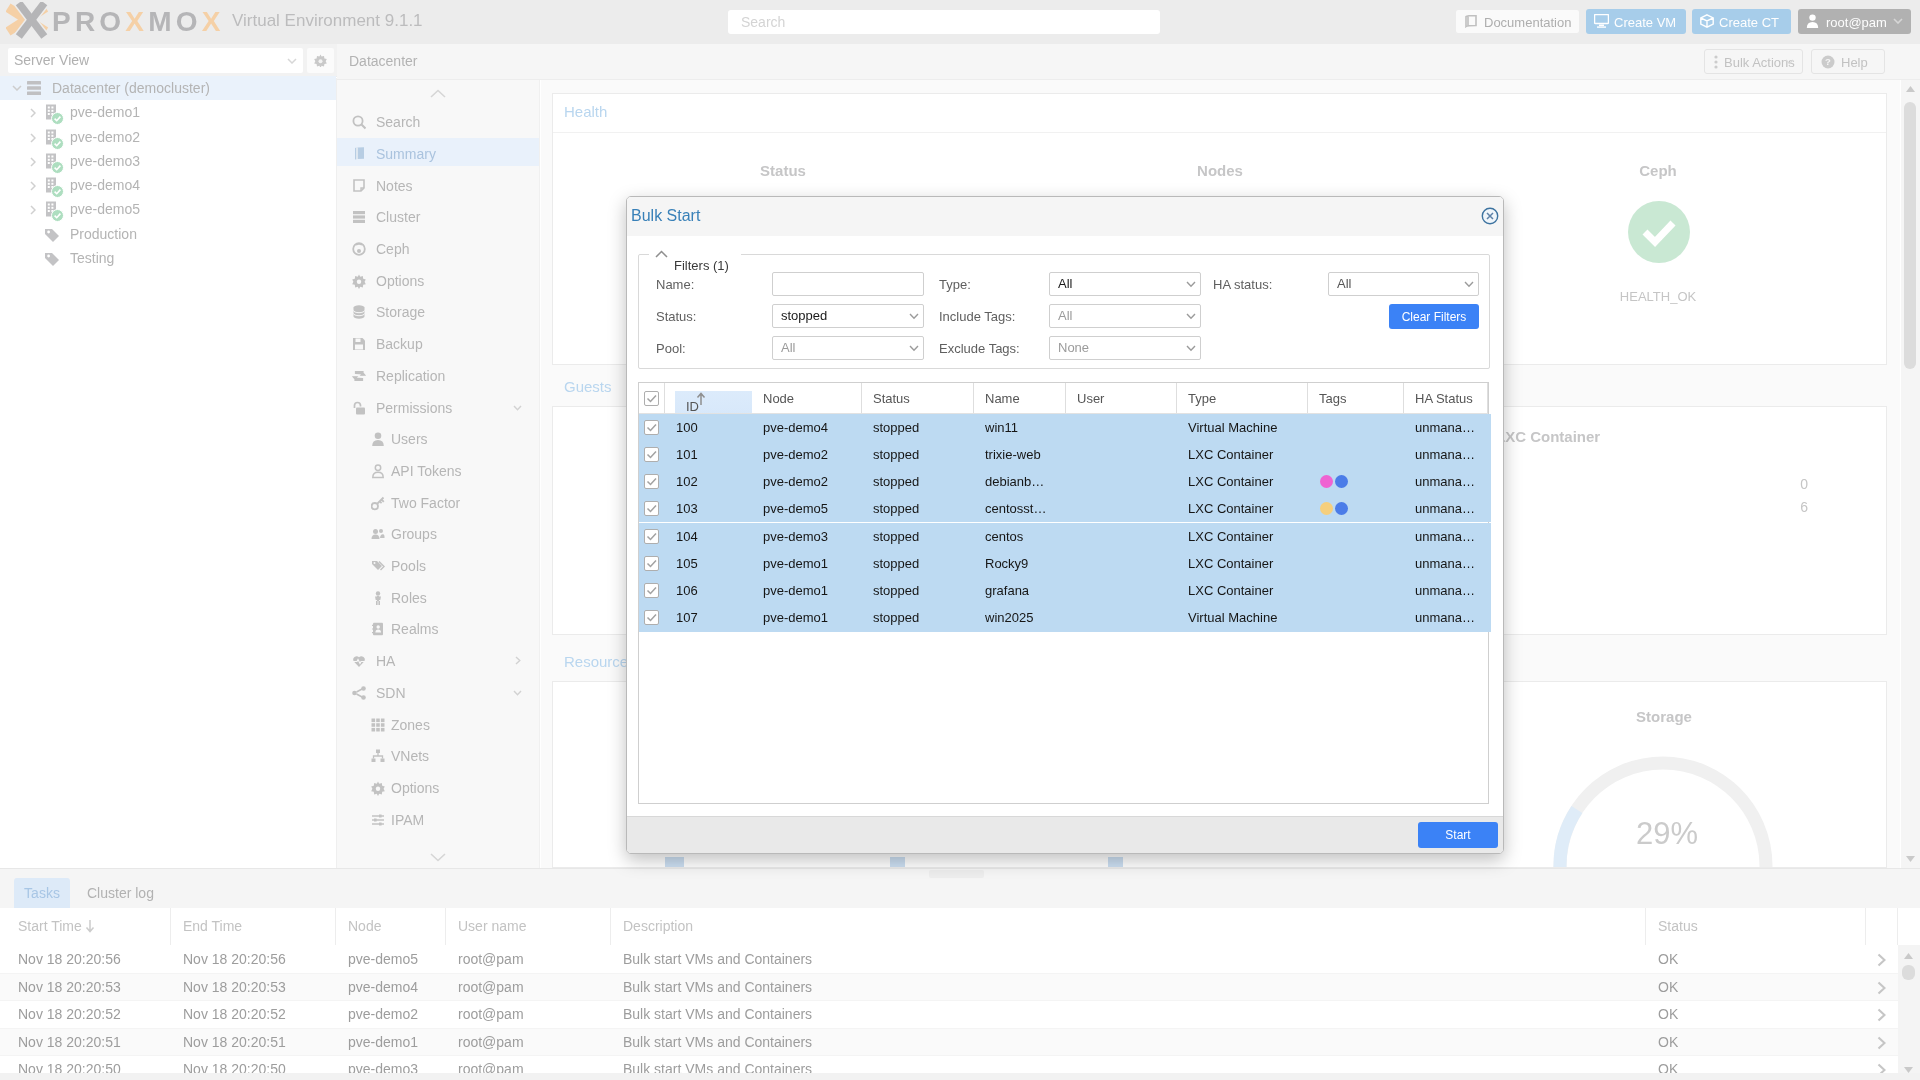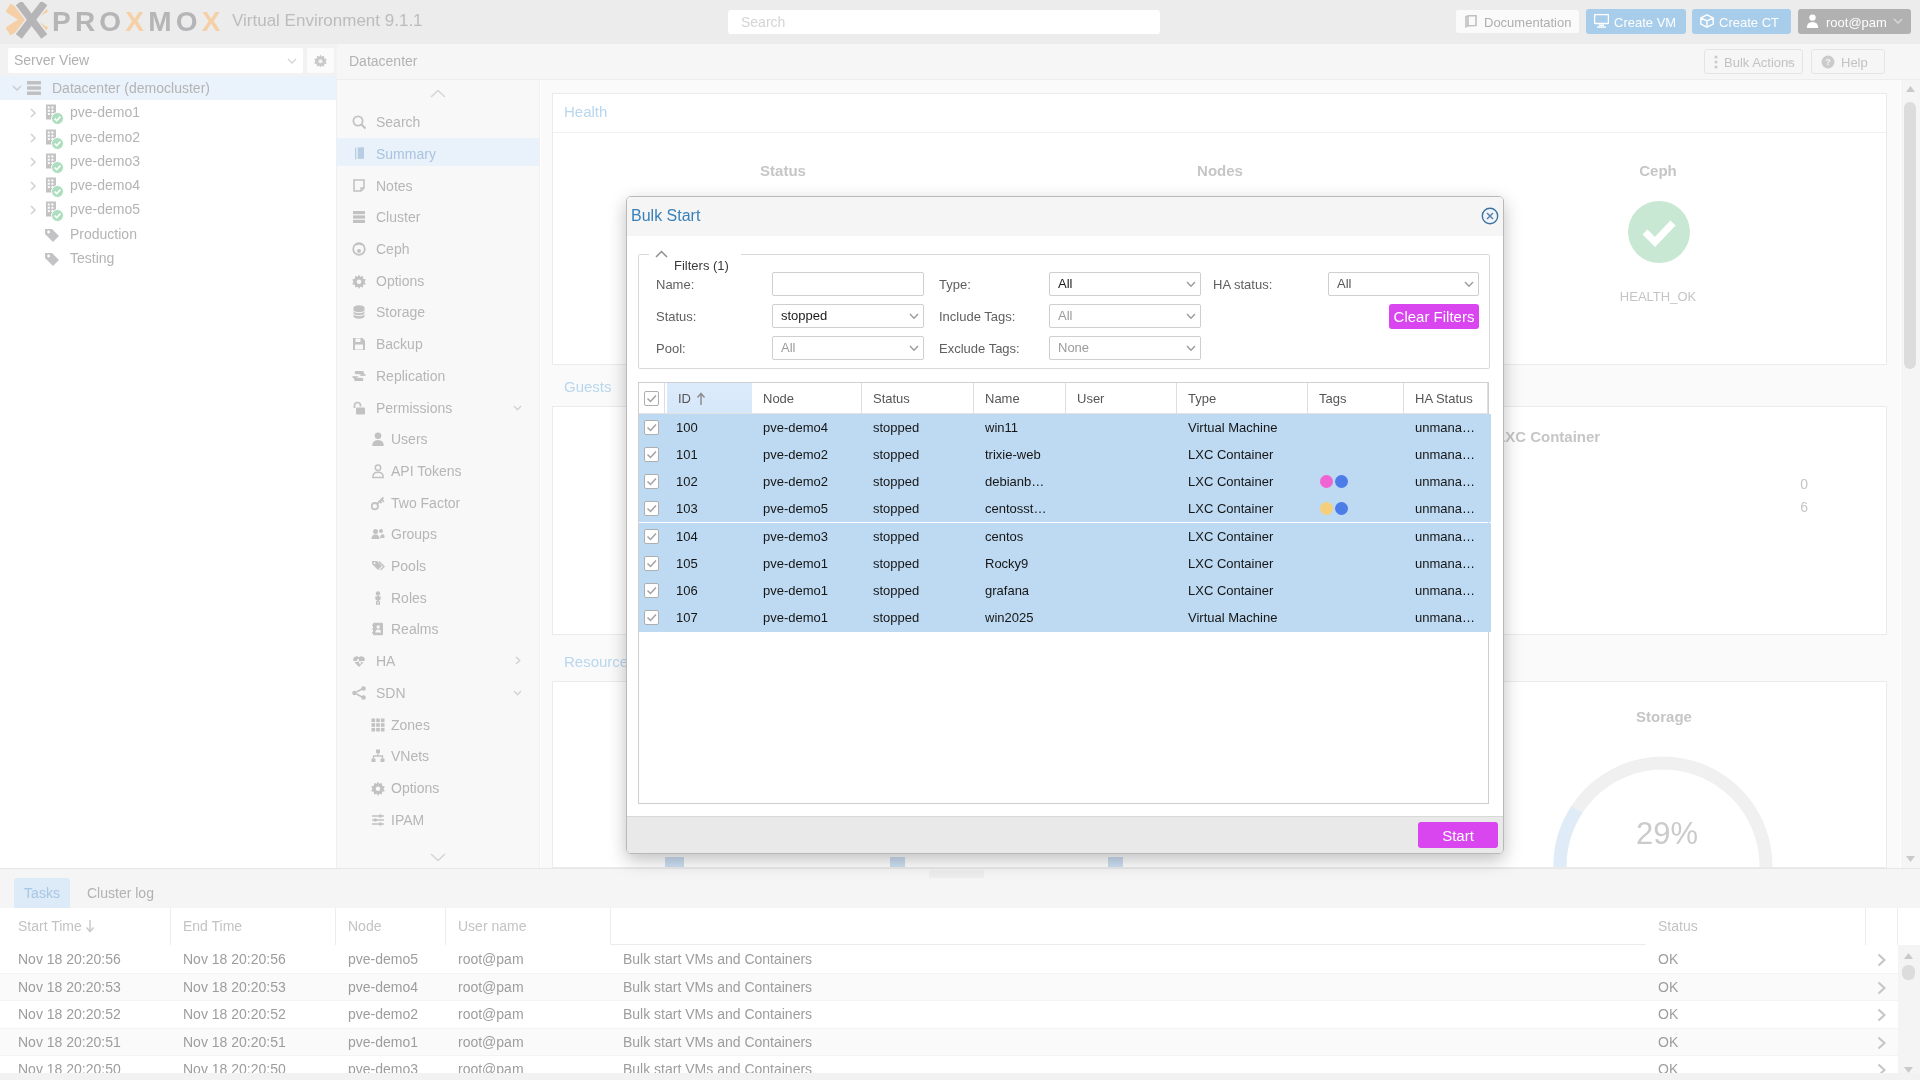--- a/index.html
+++ b/index.html
@@ -20,21 +20,21 @@
 .tr{position:absolute;left:0;width:1898px;height:27.5px;line-height:27.5px;font-size:14px;color:#9d9d9d}
 .tc{position:absolute;top:0;padding-left:11px;white-space:nowrap}
 #modal{left:626px;top:196px;width:878px;height:658px;background:#fff;border:1px solid #b9b9b9;border-radius:5px;box-shadow:0 6px 18px rgba(0,0,0,.25)}
 #mhead{left:0;top:0;width:876px;height:39px;background:#f5f5f5;border-radius:4px 4px 0 0}
 #mfoot{left:0;top:619px;width:876px;height:37px;background:#e9e9e9;border-top:1px solid #d8d8d8;border-radius:0 0 4px 4px}
 .mlabel{position:absolute;font-size:13px;color:#5f5f5f;white-space:nowrap}
 .mfield{position:absolute;height:24px;border:1px solid #cfcfcf;background:#fff;font-size:13px;line-height:22px;border-radius:2px}
 .mfield .val{padding-left:8px;color:#1a1a1a}
 .mfield .ph{padding-left:8px;color:#9b9b9b}
 .mfield .mid{padding-left:8px;color:#565656}
-.bluebtn{position:absolute;background:#d946ef;color:#fff;font-size:15px;border-radius:3px;display:flex;align-items:center;justify-content:center}
+.bluebtn{position:absolute;background:#3b82f6;color:#fff;font-size:12px;border-radius:3px;display:flex;align-items:center;justify-content:center}
 .gh{position:absolute;top:0;height:31px;line-height:31px;font-size:13px;color:#555;padding-left:11px;border-right:1px solid #dedede;background:#fff}
 .grow{position:absolute;left:0;width:852px;height:27.2px;background:#bddaf2;font-size:13px;color:#161616;line-height:27px}
 .gc{position:absolute;top:0;padding-left:11px;white-space:nowrap;overflow:hidden}
 .cbx{position:absolute;width:15px;height:15px;border:1px solid #aeaeae;border-radius:2px;background:#fff}
 .dot{position:absolute;width:13px;height:13px;border-radius:50%}
 </style></head>
 <body>
 
 <div class="abs" id="topbar">
 <svg class="abs" style="left:6px;top:2px" width="52" height="40" viewBox="0 0 52 40">
@@ -472,20 +472,21 @@
 </div>
 <div class="abs" id="tasks">
 <div class="abs" style="left:0;top:0;width:1920px;height:39px;background:#f5f5f5"></div>
 <div class="abs" style="left:14px;top:9px;width:56px;height:30px;background:#ddeaf8;border-radius:3px 3px 0 0;text-align:center;font-size:14px;color:#a8c6e5;line-height:30px">Tasks</div>
 <div class="abs" style="left:87px;top:16px;font-size:14px;color:#b2b2b2">Cluster log</div>
 <div class="abs" style="left:0;top:39px;width:1898px;height:37px;border-bottom:1px solid #ececec;background:#fff"></div>
 <div class="th" style="left:0px;top:39px;width:171px;padding-left:18px">Start Time</div>
 <div class="th" style="left:171px;top:39px;width:165px;padding-left:12px">End Time</div>
 <div class="th" style="left:336px;top:39px;width:110px;padding-left:12px">Node</div>
 <div class="th" style="left:446px;top:39px;width:165px;padding-left:12px">User name</div>
+<div class="th" style="left:611px;top:39px;width:1035px;padding-left:12px">Description</div>
 <div class="th" style="left:1646px;top:39px;width:220px;padding-left:12px">Status</div>
 <div class="th" style="left:1866px;top:39px;width:32px;padding-left:12px"></div>
 <svg class="abs" style="left:85px;top:50px" width="10" height="14" viewBox="0 0 10 14">
       <path d="M5 1 L5 12 M1.5 8.5 L5 12.5 L8.5 8.5" stroke="#cccccc" stroke-width="1.5" fill="none"></path>
     </svg>
 <div class="tr" style="top:77.0px;background:#fff;border-bottom:1px solid #f4f4f4">
 <div class="tc" style="left:0;width:171px;padding-left:18px">Nov 18 20:20:56</div>
 <div class="tc" style="left:171px;width:165px;padding-left:12px">Nov 18 20:20:56</div>
 <div class="tc" style="left:336px;width:110px;padding-left:12px">pve-demo5</div>
 <div class="tc" style="left:446px;width:165px;padding-left:12px">root@pam</div>
@@ -605,21 +606,21 @@
 <div class="mlabel" style="left:586px;top:80px">HA status:</div>
 <div class="mfield" style="left:701px;top:75px;width:151px">
       <div class="mid">All</div>
     </div>
 <svg class="abs" style="left:837px;top:84px" width="10" height="7" viewBox="0 0 10 7">
       <path d="M1 1 L5 5.2 L9 1" stroke="#9b9b9b" stroke-width="1.4" fill="none"></path>
     </svg>
 <div class="bluebtn" style="left:762px;top:107px;width:90px;height:25px">Clear Filters</div>
 <div class="abs" id="mgrid" style="left:11px;top:185px;width:851px;height:422px;border:1px solid #cfcfcf;background:#fff">
 <div class="gh" style="left:0px;width:26px;"></div>
-<div class="gh" style="left:28px;width:87px;background:linear-gradient(#dcebfb,#d6e7fa);">ID</div>
+<div class="gh" style="left:36px;width:87px;background:linear-gradient(#dcebfb,#d6e7fa);margin-top:8px;">ID</div>
 <div class="gh" style="left:113px;width:110px;">Node</div>
 <div class="gh" style="left:223px;width:112px;">Status</div>
 <div class="gh" style="left:335px;width:92px;">Name</div>
 <div class="gh" style="left:427px;width:111px;">User</div>
 <div class="gh" style="left:538px;width:131px;">Type</div>
 <div class="gh" style="left:669px;width:96px;">Tags</div>
 <div class="gh" style="left:765px;width:84px;">HA Status</div>
 <div class="abs" style="left:0;top:30px;width:849px;height:1px;background:#e2e2e2"></div>
 <div class="cbx" style="left:5px;top:8px"></div>
 <svg class="abs" style="left:7px;top:10px" width="11" height="11" viewBox="0 0 11 11">

